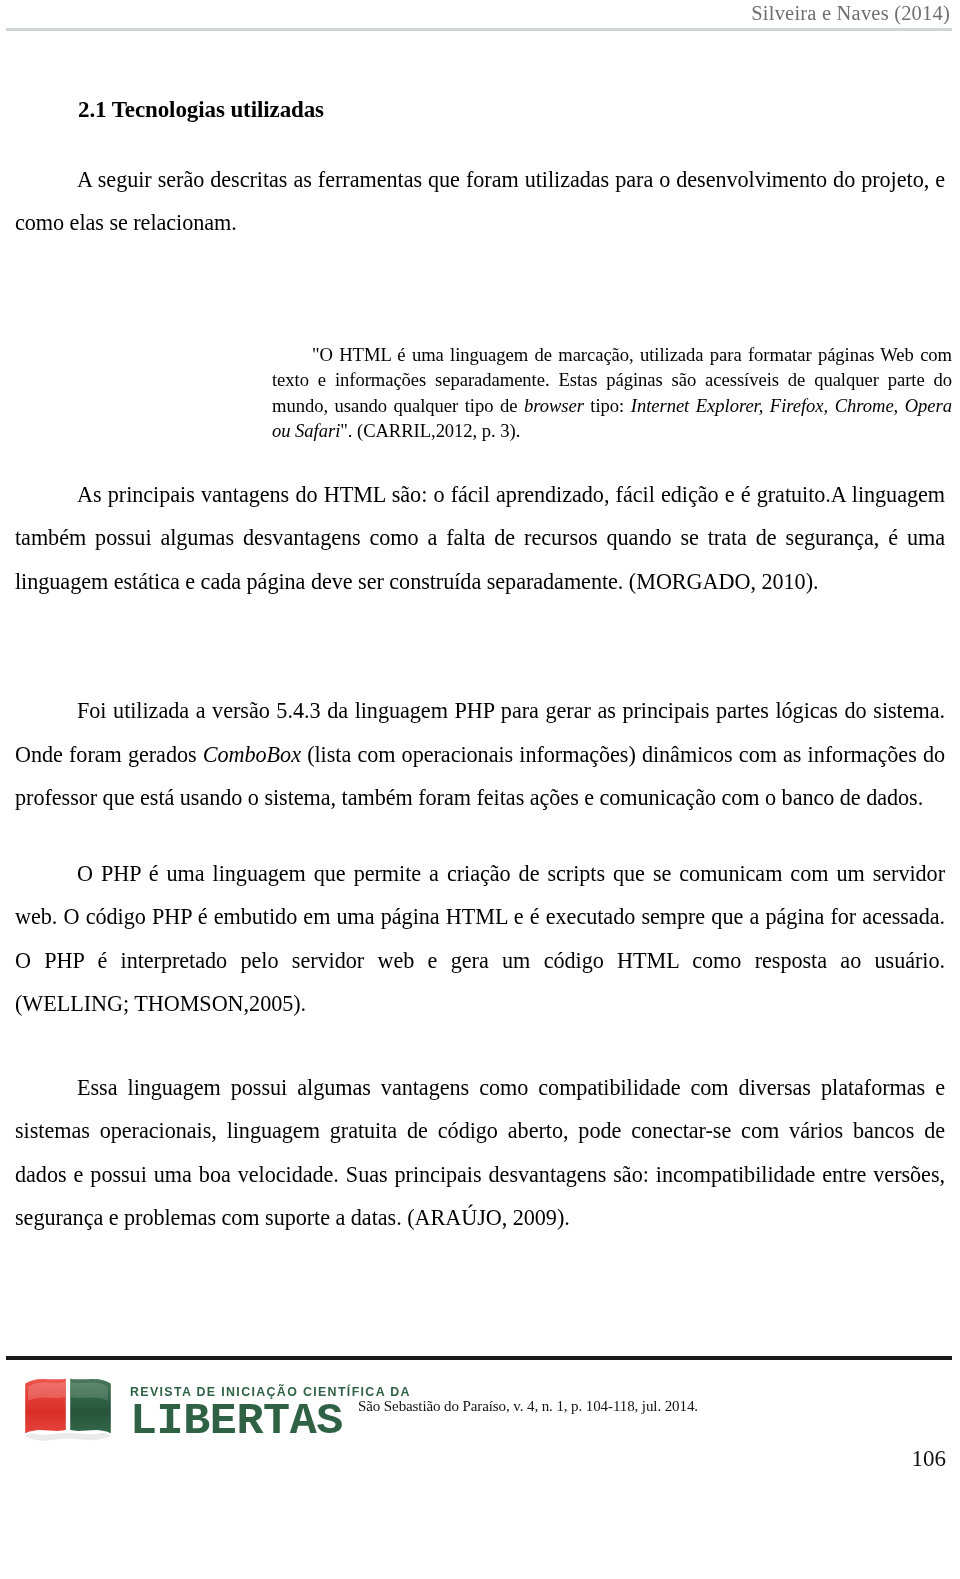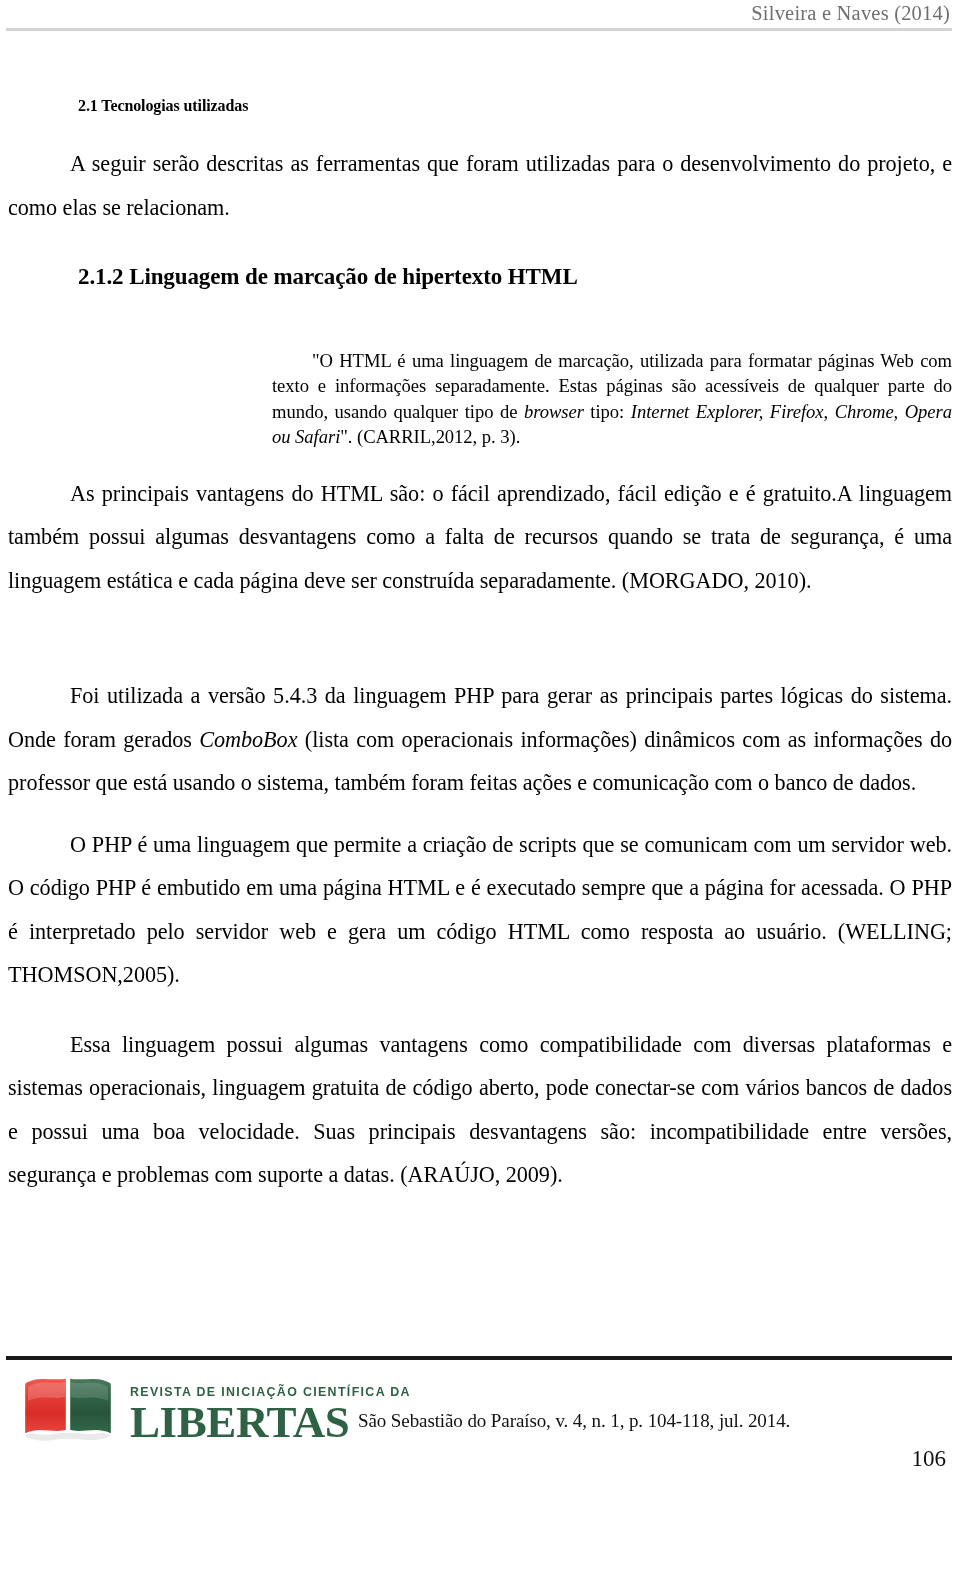--- a/index.html
+++ b/index.html
@@ -54,37 +54,37 @@
   .content {
     position: absolute;
     left: 8px;
     top: 96px;
     width: 944px;
   }
 
   h2.section-heading {
     margin: 0;
     padding: 0 0 0 70px;
-    font-size: 16px;
+    font-size: 23px;
     font-weight: bold;
     line-height: 1.25;
     letter-spacing: -0.1px;
   }
 
   h3.subsection-heading {
     margin: 0;
     padding: 0 0 0 70px;
     font-size: 23px;
     font-weight: bold;
     line-height: 1.25;
     letter-spacing: -0.1px;
   }
 
   p.body-para {
-    margin: 0;
+    margin: 7px;
     font-size: 22.2px;
     line-height: 43.5px;
     text-align: justify;
     text-indent: 62px;
     letter-spacing: -0.05px;
     hyphens: none;
   }
 
   blockquote.citation {
     margin: 0;
@@ -153,35 +153,35 @@
   .logo-tagline {
     font-family: "Liberation Sans", "DejaVu Sans", sans-serif;
     font-size: 12.4px;
     font-weight: bold;
     color: #2f6145;
     letter-spacing: 1.35px;
     white-space: nowrap;
     margin-bottom: 3px;
   }
   .logo-name {
-    font-family: Liberation Serif, serif;
+    font-family: Liberation Mono, monospace;
     font-size: 45px;
     font-weight: bold;
     color: #2f6145;
     letter-spacing: -0.4px;
     line-height: 0.95;
     white-space: nowrap;
   }
 
   .footer-citation {
     position: absolute;
     left: 358px;
-    top: 48px;
-    font-family: "Liberation Serif", "DejaVu Serif", serif;
-    font-size: 19px;
+    top: 36px;
+    font-family: "Liberation Serif", "DejaVu Serif", serif;
+    font-size: 15px;
     color: #111111;
     white-space: nowrap;
     letter-spacing: -0.1px;
   }
 
   .page-number {
     position: absolute;
     right: 14px;
     top: 58px;
     font-family: "Liberation Serif", "DejaVu Serif", serif;
@@ -203,21 +203,20 @@
   <div class="content">
 
     <h2 class="section-heading">2.1 Tecnologias utilizadas</h2>
 
     <div class="sp-26"></div>
 
     <p class="body-para">A seguir serão descritas as ferramentas que foram utilizadas para o desenvolvimento do projeto, e como elas se relacionam.</p>
 
     <div class="sp-34"></div>
 
-    <h3 class="subsection-heading">2.1.2 Linguagem de marcação de hipertexto HTML</h3>
 
     <div class="sp-30"></div>
 
 
     <div class="sp-26"></div>
 
     <blockquote class="citation">
       <span>"O HTML é uma linguagem de marcação, utilizada para formatar páginas Web com texto e informações separadamente. Estas páginas são acessíveis de qualquer parte do mundo, usando qualquer tipo de </span><i>browser</i><span> tipo: </span><i>Internet Explorer, Firefox, Chrome, Opera ou Safari</i><span>". (CARRIL,2012, p. 3).</span>
     </blockquote>
 

